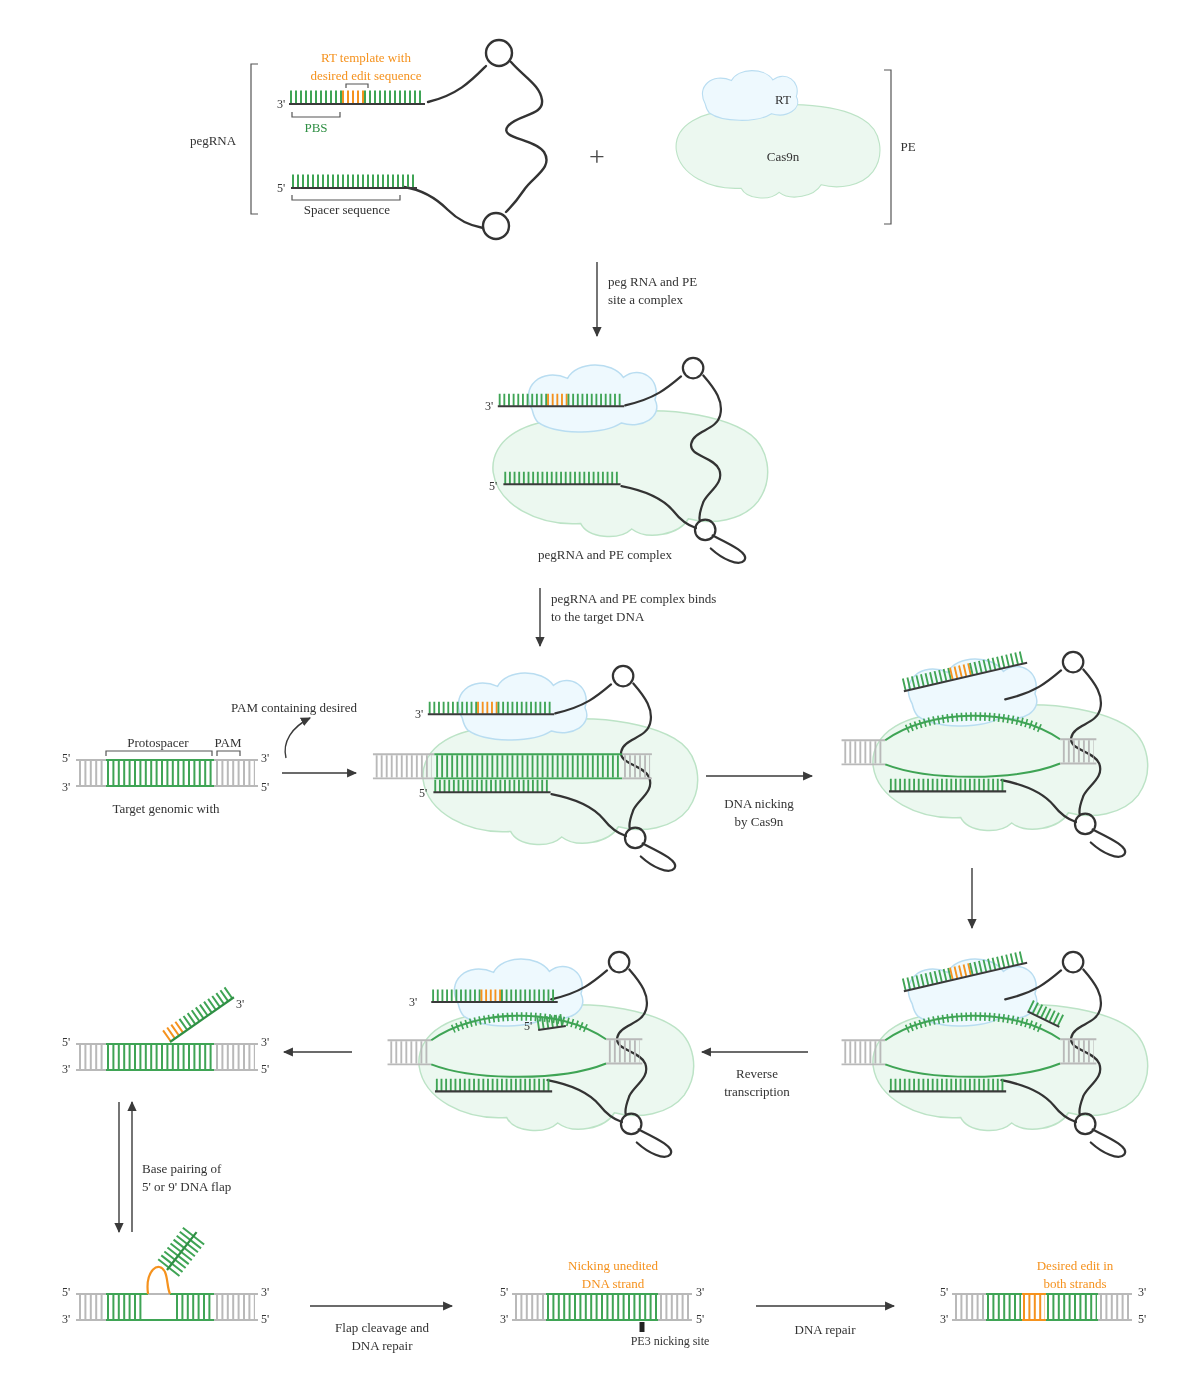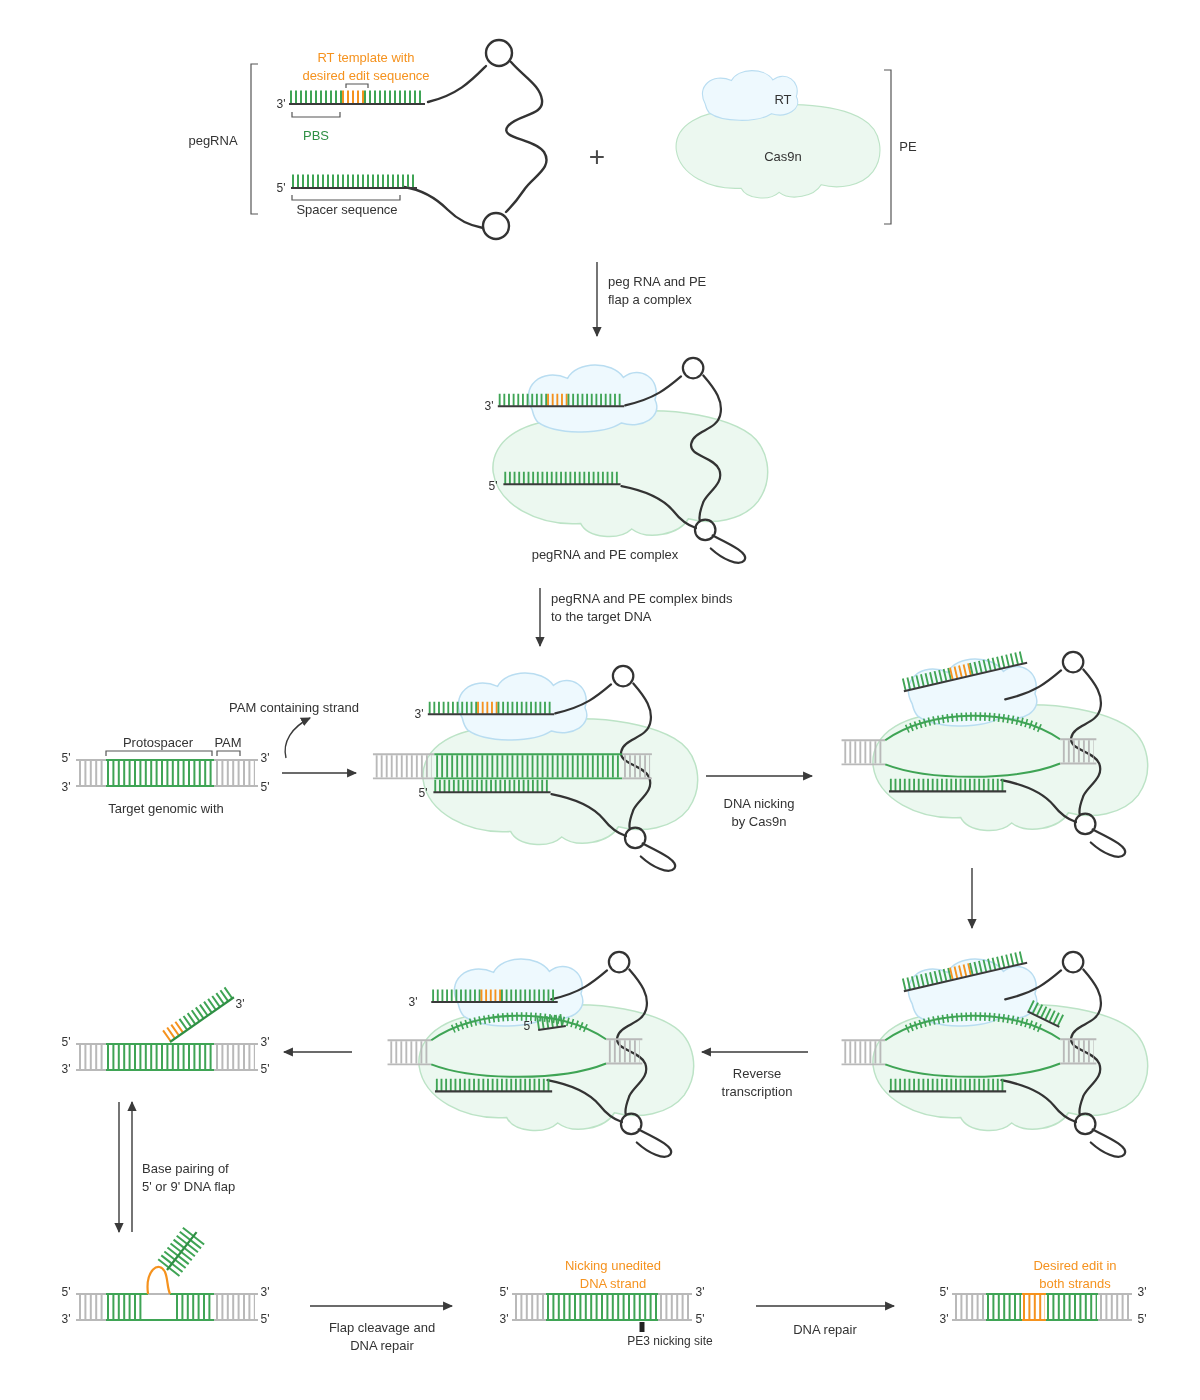--- a/index.html
+++ b/index.html
@@ -1,17 +1,17 @@
 <!DOCTYPE html>
 <html><head>
 <meta charset="utf-8">
 <style>
   html,body{margin:0;padding:0;background:#ffffff;}
   .canvas{position:relative;width:1200px;height:1400px;background:#ffffff;
-          font-family:Liberation Sans, sans-serif;overflow:hidden;}
+          font-family:Liberation Serif, serif;overflow:hidden;}
   svg{position:absolute;left:0;top:0;}
   .lbl{position:absolute;transform:translate(-50%,-50%);white-space:pre-line;
        font-size:13px;color:#333;text-align:center;line-height:1.35;}
   .lbl.left{transform:translate(0,-50%);text-align:left;}
   .lbl.orange{color:#F5921E;}
   .lbl.green{color:#2F8F44;}
   .lbl.small{font-size:12px;}
   .lbl.plus{font-size:28px;color:#4a4a4a;font-weight:400;}
 
   
@@ -248,41 +248,41 @@
     <line class="arr" x1="119" y1="1102" x2="119" y2="1232"></line>
     <line class="arr" x1="132" y1="1232" x2="132" y2="1102"></line>
     <line class="arr" x1="310" y1="1306" x2="452" y2="1306"></line>
     <line class="arr" x1="756" y1="1306" x2="894" y2="1306"></line>
   </g>
 </svg>
 
 <div class="lbl orange" style="left:366px;top:67px">RT template with
 desired edit sequence</div>
 <div class="lbl small" style="left:281px;top:104px">3'</div>
-<div class="lbl green" style="left:316px;top:136px">PBS</div>
+<div class="lbl green" style="left:316px;top:128px">PBS</div>
 <div class="lbl" style="left:213px;top:141px">pegRNA</div>
 <div class="lbl small" style="left:281px;top:188px">5'</div>
 <div class="lbl" style="left:347px;top:210px">Spacer sequence</div>
 
 <div class="lbl plus" style="left:597px;top:157px">+</div>
 <div class="lbl" style="left:783px;top:100px">RT</div>
 <div class="lbl" style="left:783px;top:157px">Cas9n</div>
 <div class="lbl" style="left:908px;top:147px">PE</div>
 
 <div class="lbl left" style="left:608px;top:291px">peg RNA and PE
-flap a complex</div>
+site a complex</div>
 
 <div class="lbl small" style="left:489px;top:406px">3'</div>
 <div class="lbl small" style="left:493px;top:486px">5'</div>
 <div class="lbl" style="left:605px;top:555px">pegRNA and PE complex</div>
 
 <div class="lbl left" style="left:551px;top:608px">pegRNA and PE complex binds
 to the target DNA</div>
 
-<div class="lbl" style="left:294px;top:708px">PAM containing strand</div>
+<div class="lbl" style="left:294px;top:708px">PAM containing desired</div>
 <div class="lbl" style="left:158px;top:743px">Protospacer</div>
 <div class="lbl" style="left:228px;top:743px">PAM</div>
 <div class="lbl small" style="left:66px;top:758px">5'</div>
 <div class="lbl small" style="left:66px;top:787px">3'</div>
 <div class="lbl small" style="left:265px;top:758px">3'</div>
 <div class="lbl small" style="left:265px;top:787px">5'</div>
 <div class="lbl" style="left:166px;top:809px">Target genomic with</div>
 
 <div class="lbl small" style="left:419px;top:714px">3'</div>
 <div class="lbl small" style="left:423px;top:793px">5'</div>

